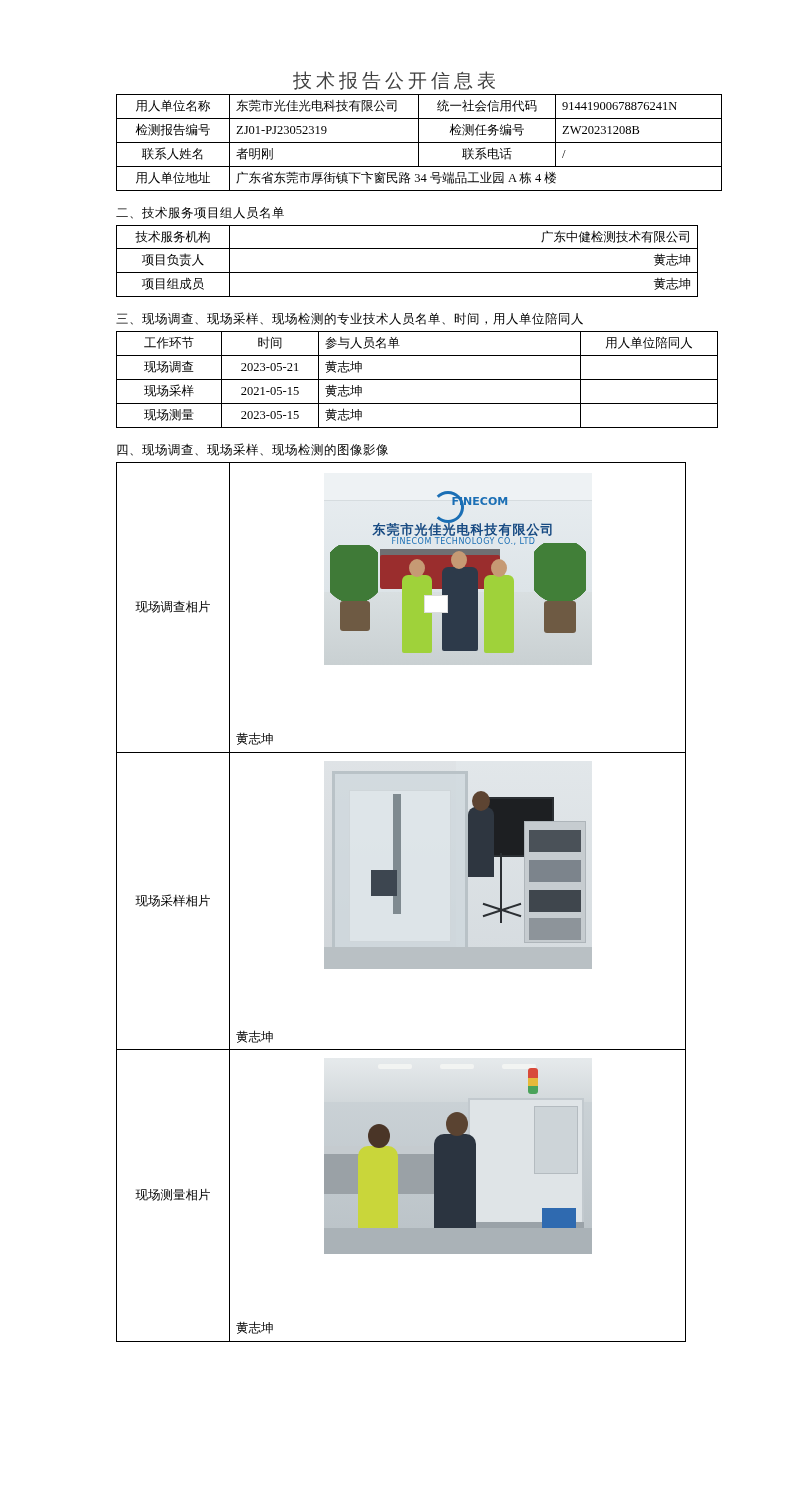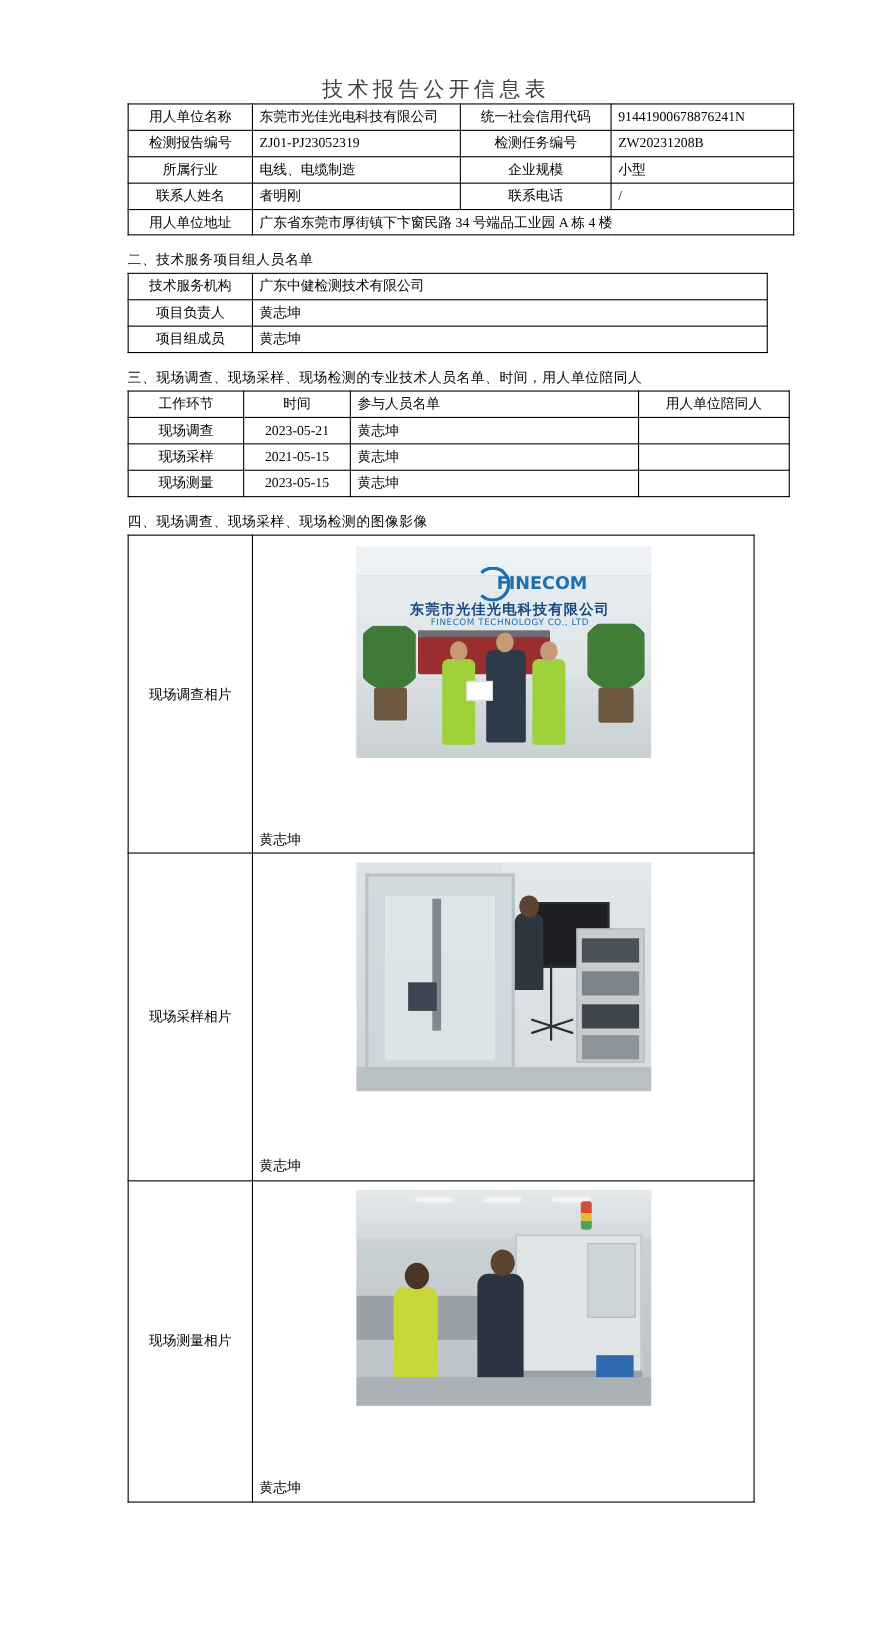--- a/index.html
+++ b/index.html
@@ -58,21 +58,21 @@
   
   #table-basic-info { width: 561px; }
   #table-basic-info td.label { width: 100px; text-align: center; }
   #table-basic-info td.val1 { width: 176px; }
   #table-basic-info td.label2 { width: 124px; text-align: center; }
   #table-basic-info td.val2 { width: 153px; }
 
   
   #table-team { width: 561px; }
   #table-team td.label { width: 100px; text-align: center; }
-  #table-team td.value { width: 455px; }
+  #table-team td.value { width: 455px; text-align: right; }
 
   
   #table-onsite { width: 561px; }
   #table-onsite td.c1 { width: 92px; text-align: center; }
   #table-onsite td.c2 { width: 84px; text-align: center; }
   #table-onsite td.c3 { width: 249px; margin-left: 10px; }
   #table-onsite td.c4 { width: 124px; }
 
   
   #table-photos { width: 561px; }
@@ -118,21 +118,21 @@
   .ph1 .ceil {
     position: absolute; left: 0; top: 0; width: 100%; height: 14%;
     background: #eef2f4; border-bottom: 1px solid #d6dcdf;
   }
   .ph1 .logo-ring {
     position: absolute; left: 108px; top: 18px; width: 26px; height: 26px;
     border: 3px solid #1b6fb5; border-radius: 50%; border-left-color: transparent;
   }
   .ph1 .logo-txt {
     position: absolute; left: 128px; top: 22px;
-    font-family: "DejaVu Sans", sans-serif; font-size: 16px; font-weight: bold; color: #1b6fb5;
+    font-family: "DejaVu Sans", sans-serif; font-size: 11px; font-weight: bold; color: #1b6fb5;
   }
   .ph1 .cn-title {
     position: absolute; left: 40px; top: 48px; width: 200px; text-align: center;
     font-size: 13px; color: #174a82; font-weight: bold; letter-spacing: 1px;
   }
   .ph1 .en-title {
     position: absolute; left: 30px; top: 64px; width: 220px; text-align: center;
     font-family: "DejaVu Sans", sans-serif; font-size: 8px; color: #1b6fb5; letter-spacing: 0.5px;
   }
   .ph1 .floor {
@@ -324,26 +324,20 @@
         <td class="label">用人单位名称</td>
         <td class="val1 c-left">东莞市光佳光电科技有限公司</td>
         <td class="label2">统一社会信用代码</td>
         <td class="val2 c-left">91441900678876241N</td>
       </tr>
       <tr>
         <td class="label">检测报告编号</td>
         <td class="val1 c-left">ZJ01-PJ23052319</td>
         <td class="label2">检测任务编号</td>
         <td class="val2 c-left">ZW20231208B</td>
-      </tr>
-      <tr>
-        <td class="label">所属行业</td>
-        <td class="val1 c-left">电线、电缆制造</td>
-        <td class="label2">企业规模</td>
-        <td class="val2 c-left">小型</td>
       </tr>
       <tr>
         <td class="label">联系人姓名</td>
         <td class="val1 c-left">者明刚</td>
         <td class="label2">联系电话</td>
         <td class="val2 c-left">/</td>
       </tr>
       <tr>
         <td class="label">用人单位地址</td>
         <td class="c-left" colspan="3">广东省东莞市厚街镇下卞窗民路 34 号端品工业园 A 栋 4 楼</td>

